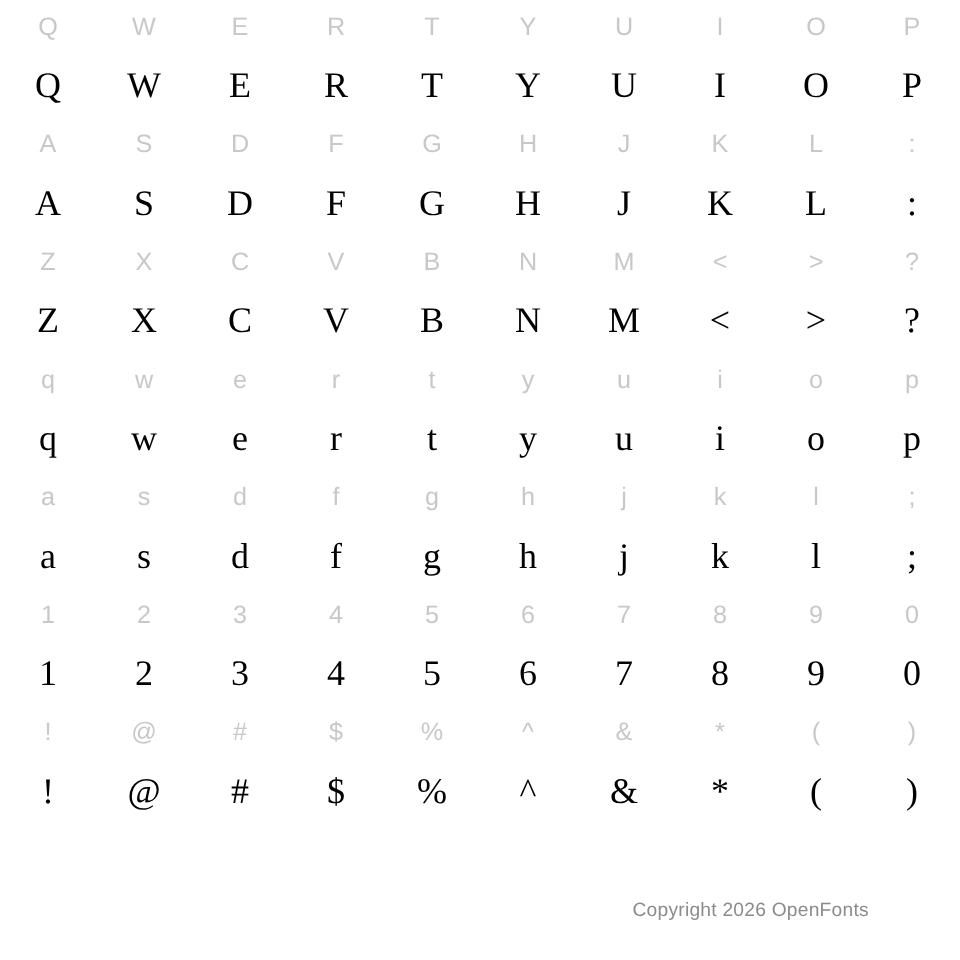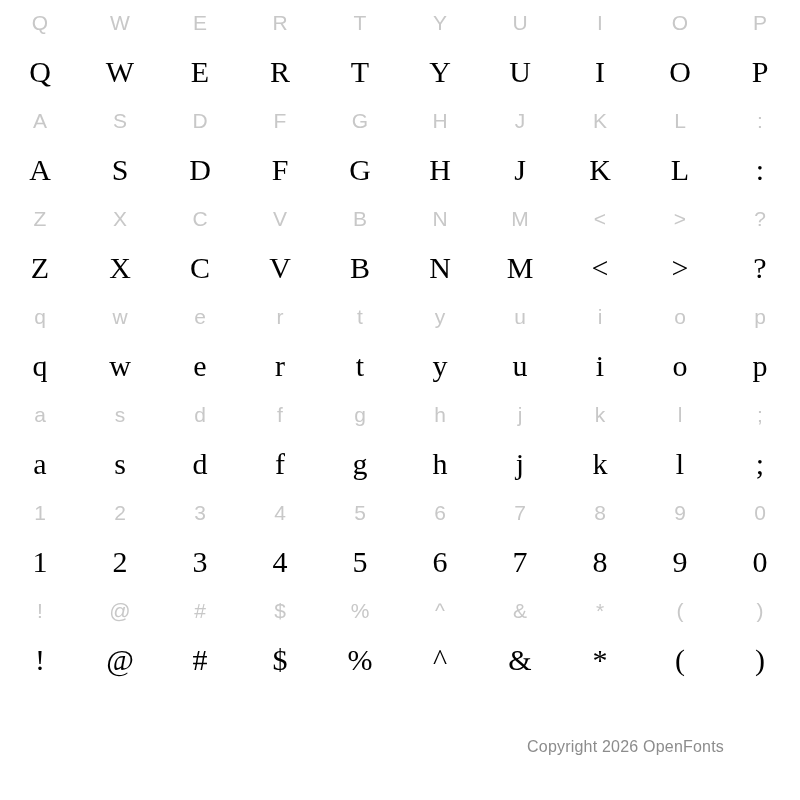--- a/index.html
+++ b/index.html
@@ -47,21 +47,21 @@
   .row-glyph .cell {
     color: #000000;
     font-family: "Liberation Serif", serif;
     font-size: 30px;
     height: 52px;
     line-height: 52px;
   }
   #copyright {
     position: absolute;
     right: 76px;
-    bottom: 44px;
+    bottom: 32px;
     color: #8c8c8c;
     font-family: "Liberation Sans", sans-serif;
     font-size: 16px;
     letter-spacing: 0.2px;
     white-space: pre;
   }
 </style>
 </head>
 <body>
 

